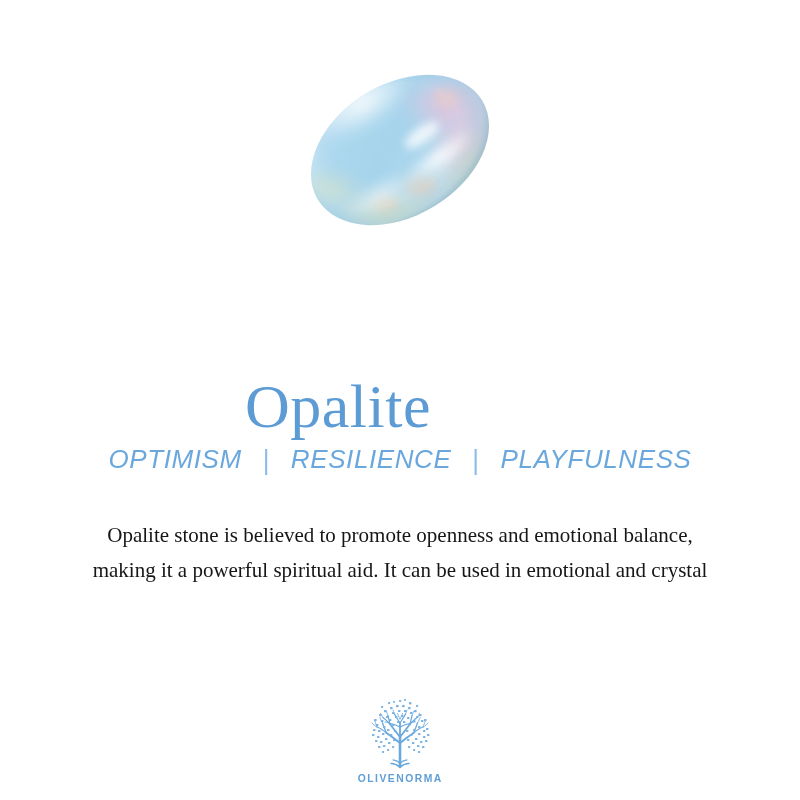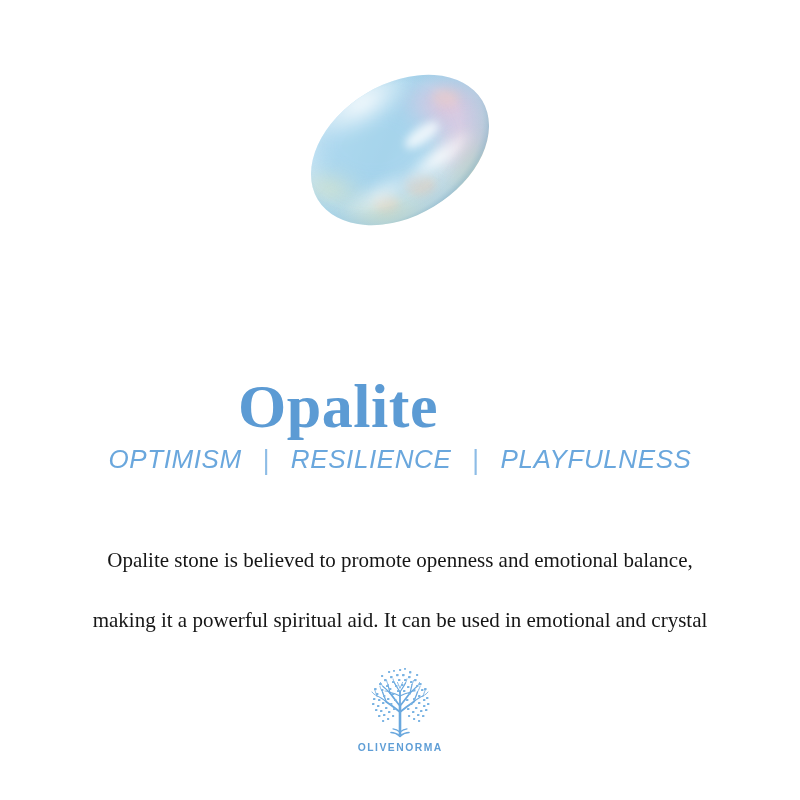--- a/index.html
+++ b/index.html
@@ -43,21 +43,21 @@
 
   
   .title {
     position: absolute;
     top: 332px;
     left: 0;
     width: 676px;
     text-align: center;
     font-family: "Liberation Serif", serif;
     font-size: 62px;
-    font-weight: 700;
+    font-weight: 400;
     line-height: 1.05;
     letter-spacing: 0.5px;
     color: #5c9bd4;
     white-space: nowrap;
   }
 
   
   .subtitle {
     position: absolute;
     top: 444px;
@@ -91,27 +91,26 @@
     width: 800px;
     text-align: center;
     font-family: "Liberation Serif", serif;
     font-size: 21px;
     line-height: 35px;
     color: #161616;
   }
   .body-copy .ln {
     display: block;
     white-space: nowrap;
-    margin-top: 25px;
   }
 
   
   .logo {
     position: absolute;
-    top: 666px;
+    top: 697px;
     left: 0;
     width: 800px;
     display: flex;
     flex-direction: column;
     align-items: center;
   }
   .logo-mark {
     display: block;
   }
   .logo-word {

